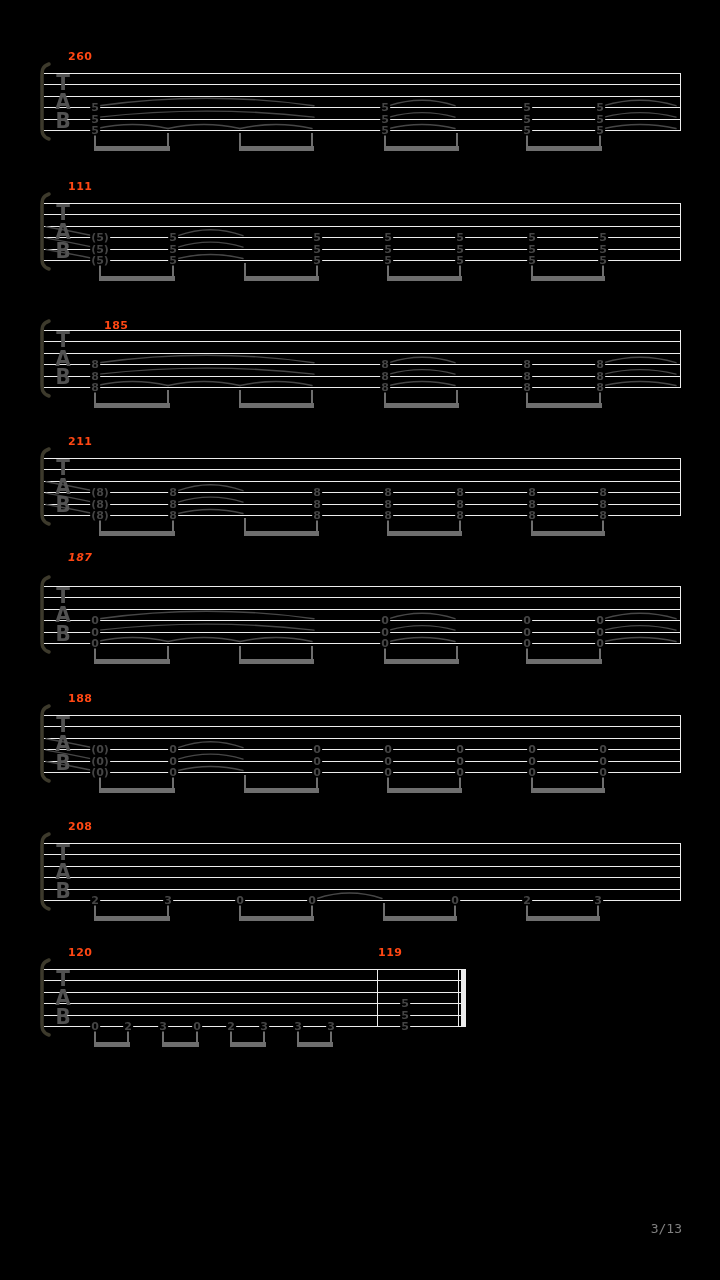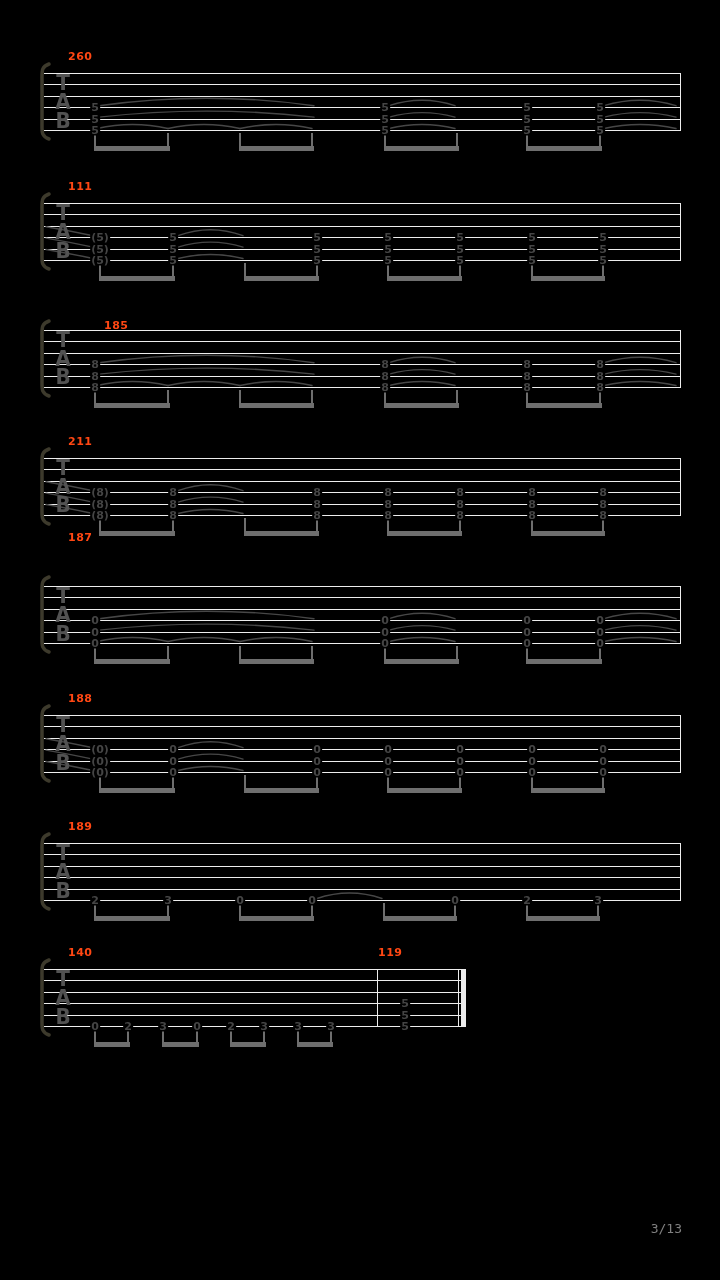--- a/index.html
+++ b/index.html
@@ -256,21 +256,21 @@
       <div class="staff-line" style="left: 44px; top: 597.4px; width: 637px; background: rgb(237, 237, 237);"></div>
       <div class="staff-line" style="left: 44px; top: 608.8px; width: 637px; background: rgb(237, 237, 237);"></div>
       <div class="staff-line" style="left: 44px; top: 620.2px; width: 637px; background: rgb(237, 237, 237);"></div>
       <div class="staff-line" style="left: 44px; top: 631.6px; width: 637px; background: rgb(237, 237, 237);"></div>
       <div class="staff-line" style="left: 44px; top: 643px; width: 637px; background: rgb(237, 237, 237);"></div>
       <div class="clef" style="left: 52px; top: 588px; height: 54px; color: rgb(82, 82, 82);">
         <span>T</span>
         <span>A</span>
         <span>B</span>
       </div>
-      <div class="measure-num" style="left: 68px; top: 532px; color: rgb(255, 71, 19);">187</div>
+      <div class="measure-num" style="left: 68px; top: 552px; color: rgb(255, 71, 19); font-style: italic;">187</div>
       <div class="barline" style="left: 680px; top: 586px; height: 58px; background: rgb(237, 237, 237);"></div>
       <div class="beam-bar" style="left: 94px; top: 659px; width: 76px; background: rgb(110, 110, 110);"></div>
       <div class="stem" style="left: 94px; top: 646px; height: 18px; background: rgb(110, 110, 110);"></div>
       <div class="stem" style="left: 167px; top: 646px; height: 18px; background: rgb(110, 110, 110);"></div>
       <div class="beam-bar" style="left: 239px; top: 659px; width: 75px; background: rgb(110, 110, 110);"></div>
       <div class="stem" style="left: 239px; top: 646px; height: 18px; background: rgb(110, 110, 110);"></div>
       <div class="stem" style="left: 311px; top: 646px; height: 18px; background: rgb(110, 110, 110);"></div>
       <div class="beam-bar" style="left: 384px; top: 659px; width: 75px; background: rgb(110, 110, 110);"></div>
       <div class="stem" style="left: 384px; top: 646px; height: 18px; background: rgb(110, 110, 110);"></div>
       <div class="stem" style="left: 456px; top: 646px; height: 18px; background: rgb(110, 110, 110);"></div>
@@ -339,21 +339,21 @@
       <div class="staff-line" style="left: 44px; top: 854.4px; width: 637px; background: rgb(237, 237, 237);"></div>
       <div class="staff-line" style="left: 44px; top: 865.8px; width: 637px; background: rgb(237, 237, 237);"></div>
       <div class="staff-line" style="left: 44px; top: 877.2px; width: 637px; background: rgb(237, 237, 237);"></div>
       <div class="staff-line" style="left: 44px; top: 888.6px; width: 637px; background: rgb(237, 237, 237);"></div>
       <div class="staff-line" style="left: 44px; top: 900px; width: 637px; background: rgb(237, 237, 237);"></div>
       <div class="clef" style="left: 52px; top: 845px; height: 54px; color: rgb(82, 82, 82);">
         <span>T</span>
         <span>A</span>
         <span>B</span>
       </div>
-      <div class="measure-num" style="left: 68px; top: 821px; color: rgb(255, 71, 19);">189</div>
+      <div class="measure-num" style="left: 68px; top: 821px; color: rgb(255, 71, 19);">208</div>
       <div class="barline" style="left: 680px; top: 843px; height: 58px; background: rgb(237, 237, 237);"></div>
       <div class="beam-bar" style="left: 94px; top: 916px; width: 76px; background: rgb(110, 110, 110);"></div>
       <div class="stem" style="left: 94px; top: 903px; height: 18px; background: rgb(110, 110, 110);"></div>
       <div class="stem" style="left: 167px; top: 903px; height: 18px; background: rgb(110, 110, 110);"></div>
       <div class="beam-bar" style="left: 239px; top: 916px; width: 75px; background: rgb(110, 110, 110);"></div>
       <div class="stem" style="left: 239px; top: 903px; height: 18px; background: rgb(110, 110, 110);"></div>
       <div class="stem" style="left: 311px; top: 903px; height: 18px; background: rgb(110, 110, 110);"></div>
       <div class="beam-bar" style="left: 383px; top: 916px; width: 74px; background: rgb(110, 110, 110);"></div>
       <div class="stem" style="left: 383px; top: 903px; height: 18px; background: rgb(110, 110, 110);"></div>
       <div class="stem" style="left: 454px; top: 903px; height: 18px; background: rgb(110, 110, 110);"></div>
@@ -371,21 +371,21 @@
       <div class="staff-line" style="left: 44px; top: 980.4px; width: 422px; background: rgb(237, 237, 237);"></div>
       <div class="staff-line" style="left: 44px; top: 991.8px; width: 422px; background: rgb(237, 237, 237);"></div>
       <div class="staff-line" style="left: 44px; top: 1003.2px; width: 422px; background: rgb(237, 237, 237);"></div>
       <div class="staff-line" style="left: 44px; top: 1014.6px; width: 422px; background: rgb(237, 237, 237);"></div>
       <div class="staff-line" style="left: 44px; top: 1026px; width: 422px; background: rgb(237, 237, 237);"></div>
       <div class="clef" style="left: 52px; top: 971px; height: 54px; color: rgb(82, 82, 82);">
         <span>T</span>
         <span>A</span>
         <span>B</span>
       </div>
-      <div class="measure-num" style="left: 68px; top: 947px; color: rgb(255, 71, 19);">140</div>
+      <div class="measure-num" style="left: 68px; top: 947px; color: rgb(255, 71, 19);">120</div>
       <div class="measure-num" style="left: 378px; top: 947px; color: rgb(255, 71, 19);">119</div>
       <div class="barline" style="left: 377px; top: 969px; height: 58px; background: rgb(237, 237, 237);"></div>
       <div class="barline" style="left: 458px; top: 969px; height: 58px; background: rgb(237, 237, 237);"></div>
       <div class="barline-thick" style="left: 461px; top: 969px; height: 58px; background: rgb(237, 237, 237);"></div>
       <div class="beam-bar" style="left: 94px; top: 1042px; width: 36px; background: rgb(110, 110, 110);"></div>
       <div class="stem" style="left: 94px; top: 1029px; height: 18px; background: rgb(110, 110, 110);"></div>
       <div class="stem" style="left: 127px; top: 1029px; height: 18px; background: rgb(110, 110, 110);"></div>
       <div class="beam-bar" style="left: 162px; top: 1042px; width: 37px; background: rgb(110, 110, 110);"></div>
       <div class="stem" style="left: 162px; top: 1029px; height: 18px; background: rgb(110, 110, 110);"></div>
       <div class="stem" style="left: 196px; top: 1029px; height: 18px; background: rgb(110, 110, 110);"></div>

